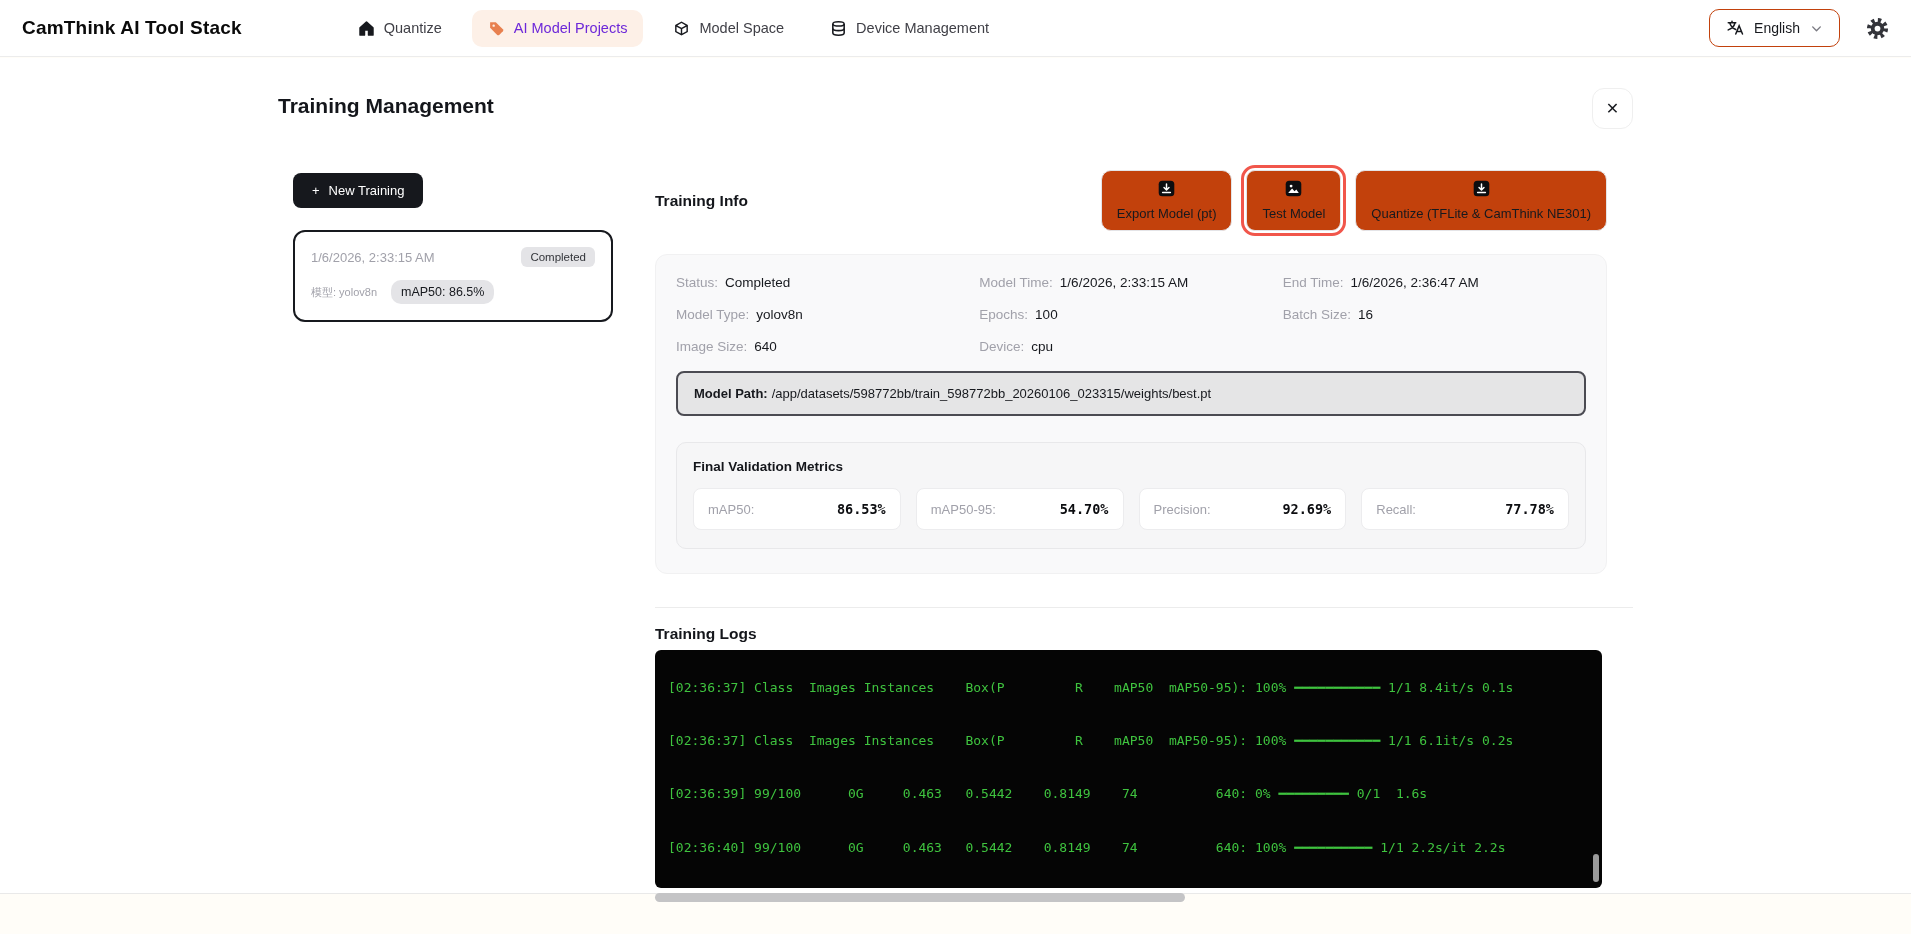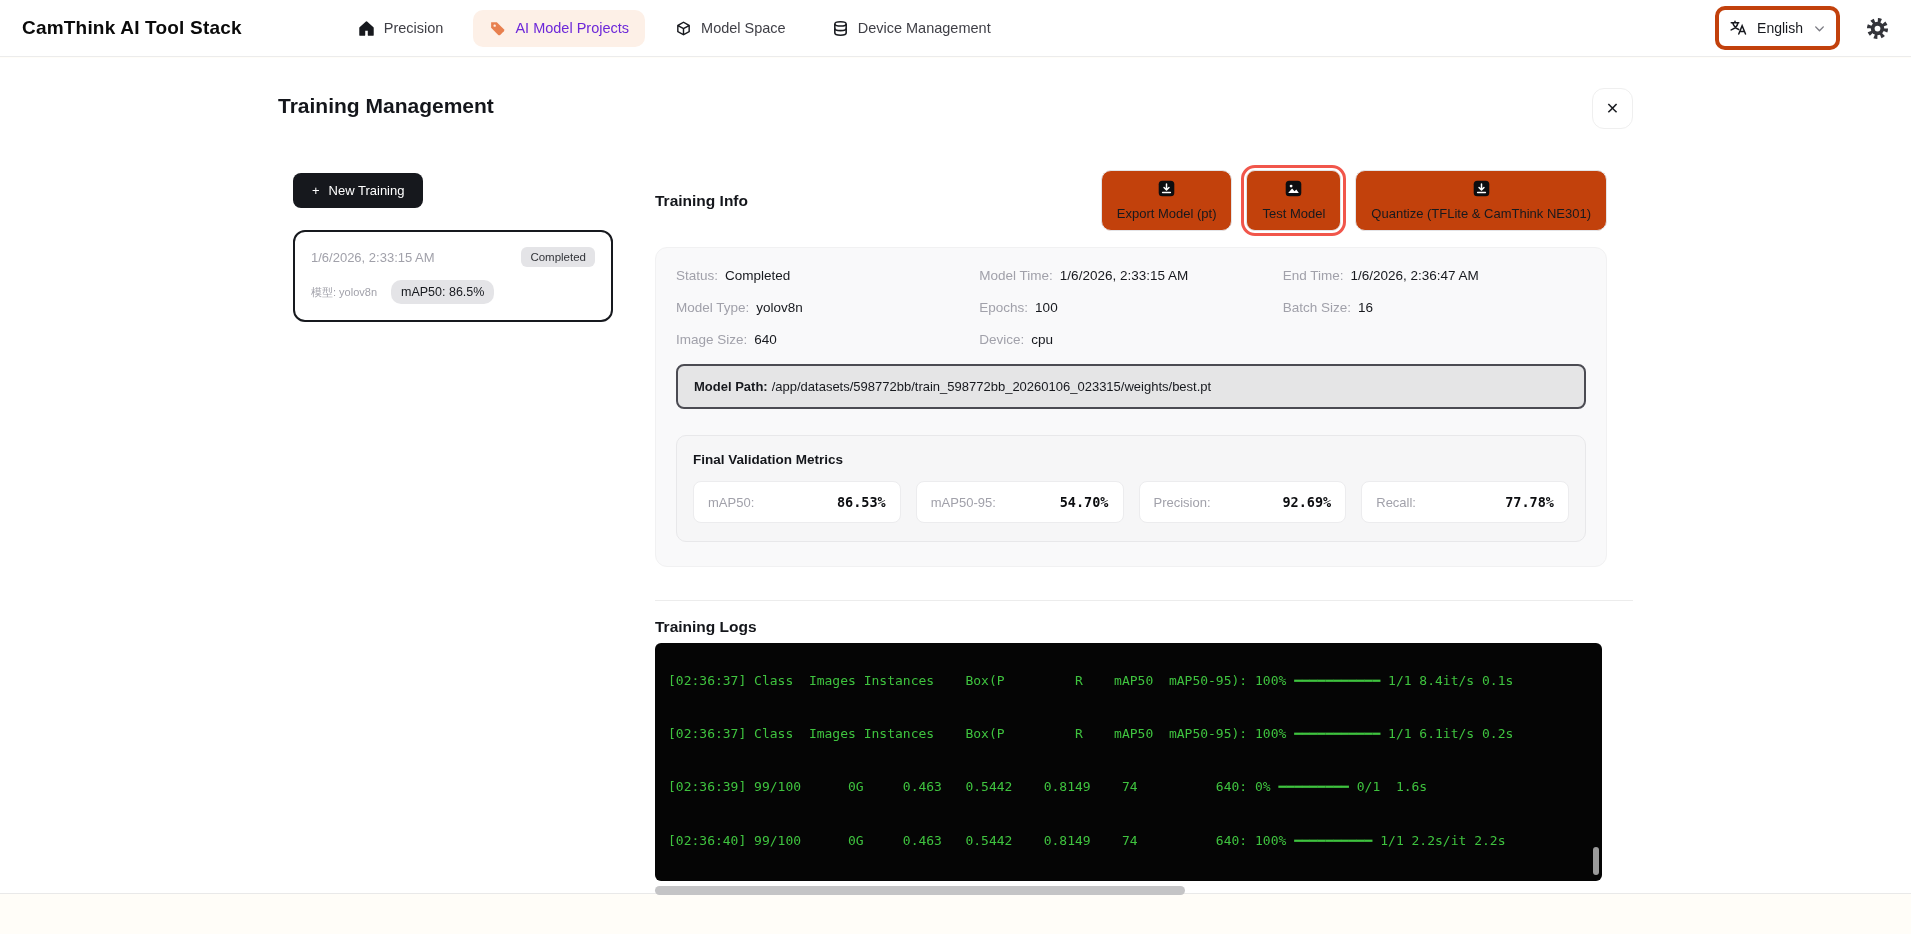--- a/index.html
+++ b/index.html
@@ -22,21 +22,21 @@
   .nav-item {
     display:flex; align-items:center; gap:9px; padding:10px 16px;
     border-radius:10px; font-size:14.5px; color:#3f3f46; cursor:pointer;
   }
   .nav-item .nicon { width:17px; height:17px; display:inline-flex; }
   .nav-item.active { background:#fdf0e7; color:#e督; }
   .nav-item.active { color:#6d28d9; }
   .nav-right { margin-left:auto; display:flex; align-items:center; gap:26px; }
   .lang-btn {
     display:flex; align-items:center; gap:10px; background:#fff;
-    border:4px solid #c2410c; border-radius:10px; padding:9px 10px;
+    border:1px solid #c2410c; border-radius:10px; padding:9px 16px;
     font-size:14px; color:#17191e; cursor:pointer;
   }
   .gear-btn { background:none; border:none; cursor:pointer; display:flex; }
   
   .content {
     position:absolute; top:58px; left:0; width:1911px; height:836px;
     background:#ffffff; border-bottom:1px solid #e9e9e9;
   }
   .page-title { position:absolute; left:278px; top:36px; font-size:21px; font-weight:bold; color:#14161b; }
   .close-btn {
@@ -76,21 +76,21 @@
   .btn-group { display:flex; align-items:center; gap:14px; }
   .action-btn {
     display:flex; align-items:center; gap:9px; background:#c2410c;
     border:1px solid #e4e4e7; border-radius:10px; padding:9px 15px;
     font-size:13px; font-weight:500; color:#17191e; cursor:pointer;
     font-family:"Liberation Sans", sans-serif; white-space:nowrap;flex-direction:column;
   }
   .action-btn.highlighted { outline:3px solid #f1564b; outline-offset:2px; border-radius:9px; }
   .mini-icon { width:17px; height:17px; display:inline-flex; }
   .gray-panel {
-    margin-top:16px; background:#f9f9fa; border:1px solid #f1f1f2;
+    margin-top:23px; background:#f9f9fa; border:1px solid #f1f1f2;
     border-radius:12px; padding:20px 20px 24px;
   }
   .fields-grid {
     display:grid; grid-template-columns:1fr 1fr 1fr;
     row-gap:17px; font-size:13.5px;
   }
   .field { display:flex; gap:7px; align-items:baseline; }
   .field-label { color:#a1a1aa; }
   .field-value { color:#17191e; }
   .model-path {
@@ -135,21 +135,21 @@
 <header class="navbar">
   <div class="brand">CamThink AI Tool Stack</div>
 
   <nav class="nav-items">
     <div class="nav-item">
       <span class="nicon">
         <svg width="17" height="17" viewBox="0 0 24 24" fill="none" stroke="#17191e" stroke-width="2.4" stroke-linejoin="round">
             <path d="M3 11 L12 3 L21 11 V21 H15 V14 H9 V21 H3 Z" fill="#17191e"></path>
           </svg>
       </span>
-      <span>Precision</span>
+      <span>Quantize</span>
     </div>
 
     <div class="nav-item active">
       <span class="nicon">
         <svg width="17" height="17" viewBox="0 0 24 24">
             <path d="M3 3 h8 l10 10 a2 2 0 0 1 0 2.8 l-5.2 5.2 a2 2 0 0 1 -2.8 0 L3 11 Z" fill="#e8804f"></path>
             <circle cx="8" cy="8" r="1.7" fill="#fdf0e7"></circle>
           </svg>
       </span>
       <span>AI Model Projects</span>

